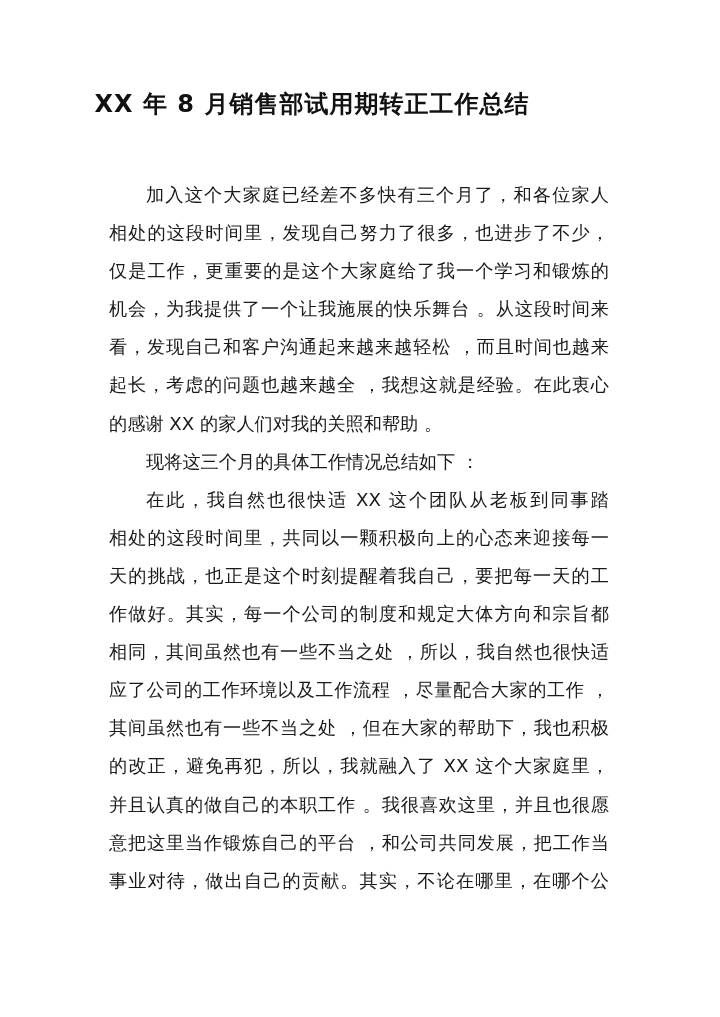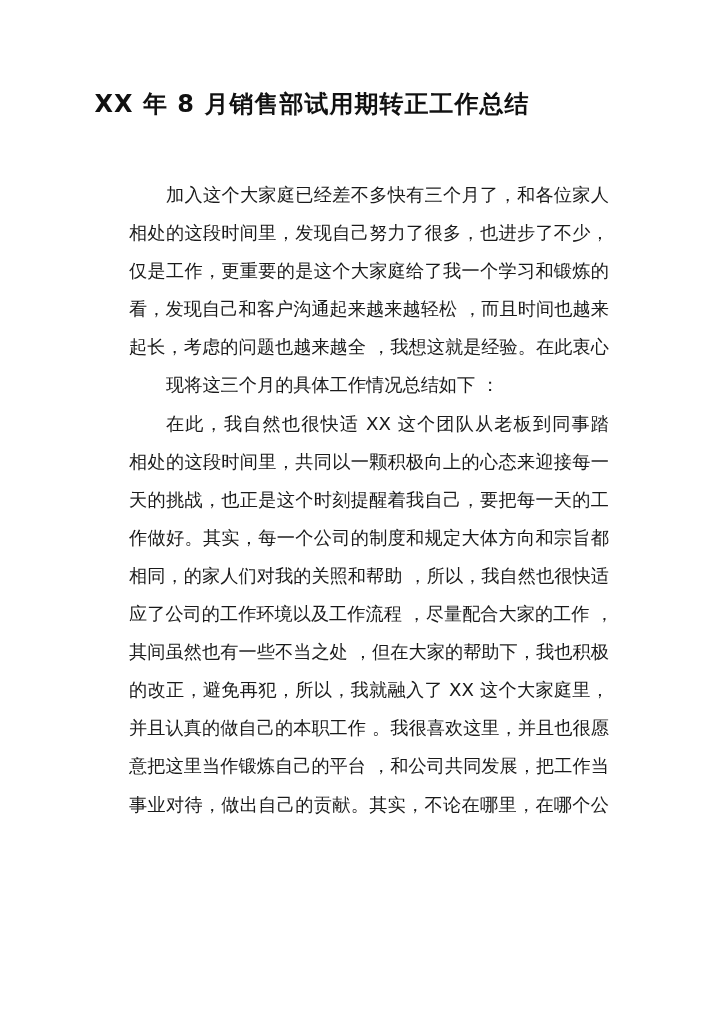--- a/index.html
+++ b/index.html
@@ -9,42 +9,44 @@
       position: absolute; left: 0; top: 84px; width: 624px; text-align: center;
       font-family: "DejaVu Sans", sans-serif; font-weight: bold; font-size: 24px;
       color: #111; letter-spacing: 1px; line-height: 40px;
     }
     .body {
       position: absolute; left: 109px; top: 176px; width: 500px;
       font-family: "DejaVu Sans", sans-serif; font-size: 18.2px; color: #1a1a1a;
     }
     .line {
       height: 38.1px; line-height: 38.1px; white-space: nowrap;
-      text-align: justify; text-align-last: justify; display: block; margin-left: 20px;
+      text-align: justify; text-align-last: justify; display: block;
     }
     .line.indent { padding-left: 37px; }
     .line.last { text-align-last: left; }
   </style>
 </head>
 <body>
 
 <div class="page">
   <div class="title">XX 年 8 月销售部试用期转正工作总结</div>
   <div class="body" id="doc-body">
       <div class="line indent">加入这个大家庭已经差不多快有三个月了，和各位家人</div>
       <div class="line">相处的这段时间里，发现自己努力了很多，也进步了不少，</div>
       <div class="line">仅是工作，更重要的是这个大家庭给了我一个学习和锻炼的</div>
+      <div class="line">机会，为我提供了一个让我施展的快乐舞台 。从这段时间来</div>
       <div class="line">看，发现自己和客户沟通起来越来越轻松 ，而且时间也越来</div>
       <div class="line">起长，考虑的问题也越来越全 ，我想这就是经验。在此衷心</div>
+      <div class="line last">的感谢 XX 的家人们对我的关照和帮助 。</div>
       <div class="line indent last">现将这三个月的具体工作情况总结如下 ：</div>
       <div class="line indent">在此，我自然也很快适 XX 这个团队从老板到同事踏</div>
       <div class="line">相处的这段时间里，共同以一颗积极向上的心态来迎接每一</div>
       <div class="line">天的挑战，也正是这个时刻提醒着我自己，要把每一天的工</div>
       <div class="line">作做好。其实，每一个公司的制度和规定大体方向和宗旨都</div>
-      <div class="line">相同，的家人们对我的关照和帮助 ，所以，我自然也很快适</div>
+      <div class="line">相同，其间虽然也有一些不当之处 ，所以，我自然也很快适</div>
       <div class="line">应了公司的工作环境以及工作流程 ，尽量配合大家的工作 ，</div>
       <div class="line">其间虽然也有一些不当之处 ，但在大家的帮助下，我也积极</div>
       <div class="line">的改正，避免再犯，所以，我就融入了 XX 这个大家庭里，</div>
       <div class="line">并且认真的做自己的本职工作 。我很喜欢这里，并且也很愿</div>
       <div class="line">意把这里当作锻炼自己的平台 ，和公司共同发展，把工作当</div>
       <div class="line">事业对待，做出自己的贡献。其实，不论在哪里，在哪个公</div>
     </div>
 </div>
 
 </body></html>

